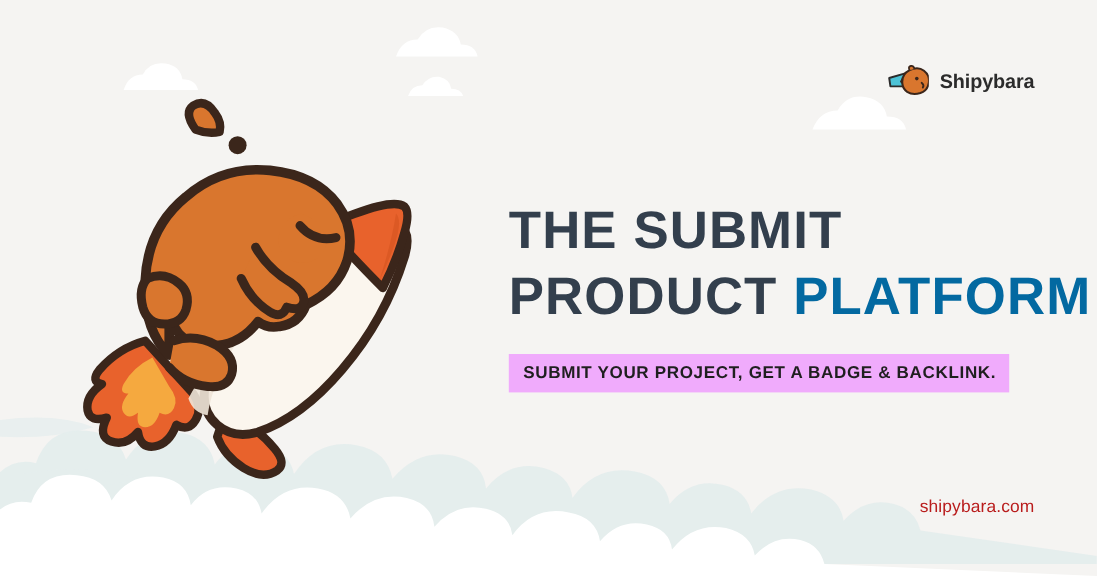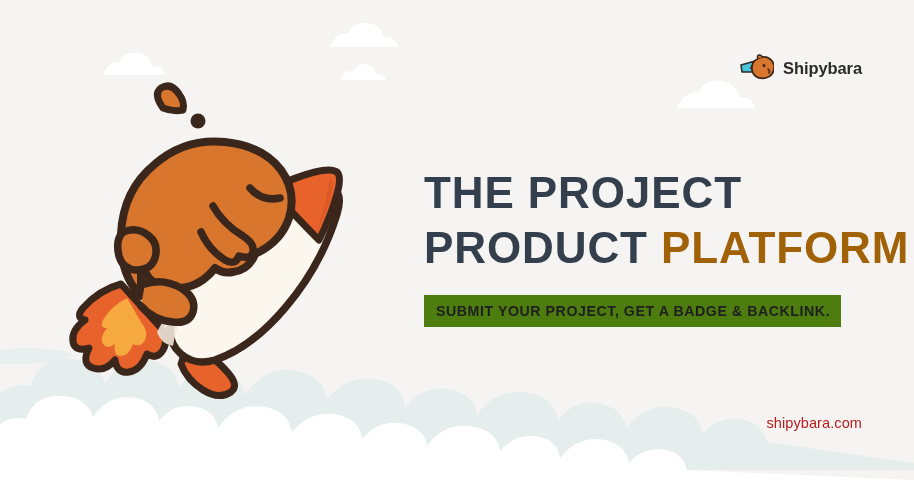--- a/index.html
+++ b/index.html
@@ -81,29 +81,29 @@
     font-family: "Liberation Sans", sans-serif;
     font-weight: 700;
     font-size: 44px;
     line-height: 53px;
     letter-spacing: 0.9px;
     color: #333f4d;
     margin: 0;
     white-space: nowrap;
   }
   .headline .accent {
-    color: #a16207;
+    color: #0369a1;
   }
   #headline-line2 {
     margin-top: 2px;
   }
 
   #tagline-band {
     margin-top: 21px;
-    background: #4d7c0f;
+    background: #f0abfc;
     display: inline-block;
     padding: 9px 11px 9px 12px;
     white-space: nowrap;
   }
   #tagline {
     font-family: "Liberation Sans", sans-serif;
     font-size: 14.2px;
     font-weight: 700;
     letter-spacing: 0.55px;
     color: #1f1f1f;
@@ -331,21 +331,21 @@
 
       <path d="M100 214
                q18 -6 36 4
                q16 10 12 24
                q-4 12 -20 10
                q-20 -2 -32 -16" fill="#d9762e" stroke="#3b261b" stroke-width="7.5" stroke-linejoin="round" stroke-linecap="round"></path>
     </g>
   </svg>
 
   <div id="copy">
-    <div class="headline" id="headline-line1">THE PROJECT</div>
+    <div class="headline" id="headline-line1">THE SUBMIT</div>
     <div class="headline" id="headline-line2">
       <span>PRODUCT</span><span>&nbsp;</span><span class="accent">PLATFORM</span>
     </div>
 
     <div id="tagline-band">
       <span id="tagline">SUBMIT YOUR PROJECT, GET A BADGE &amp; BACKLINK.</span>
     </div>
   </div>
 
   <div id="site-url">shipybara.com</div>

